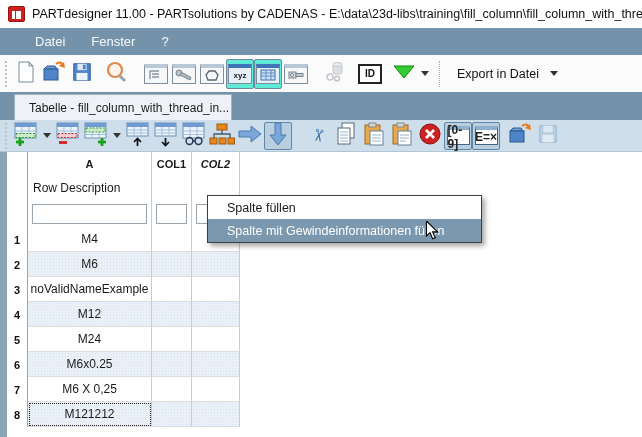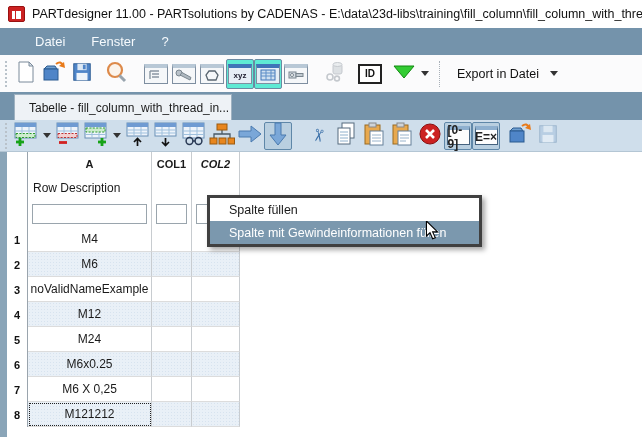--- a/index.html
+++ b/index.html
@@ -54,21 +54,21 @@
   .ca { width:124px; flex:0 0 auto; } .c1 { width:40px; flex:0 0 auto; } .c2 { width:48px; flex:0 0 auto;font-style:italic; }
   .hdr-row { height:24px; } .hdr-row .cell { font-weight:bold; font-size:11px; }
   .desc-row { height:24px; } .desc-row .cell { justify-content:flex-start; padding-left:5px; font-size:12px; }
   .filter-row { height:27px; } .filter-row .cell { justify-content:flex-start; padding:0 2px; }
   .filter-input { width:100%; height:20px; background:#fff; border:1px solid #9aa5ad; margin-left:2px; margin-right:2px; }
   .data-row { height:25px; } .data-row .cell { border-bottom:1px solid #dcdcdc; font-size:12px; }
   .data-row.alt .cell { background-color:#e9f0f7; background-image:radial-gradient(#d7e3ef 22%, rgba(0,0,0,0) 23%); background-size:3px 3px; }
   .data-row .cell.sel { outline:1px dotted #222; outline-offset:-2px; }
 
   
-  .ctx-menu { position:absolute; left:207px; top:195px; width:275px; background:#ffffff; border:3px solid #404040; box-shadow:3px 3px 5px rgba(0,0,0,.35); z-index:20; }
+  .ctx-menu { position:absolute; left:207px; top:195px; width:275px; background:#ffffff; border:1px solid #404040; box-shadow:3px 3px 5px rgba(0,0,0,.35); z-index:20; }
   .ctx-item { height:23px; display:flex; align-items:center; padding-left:19px; font-size:12.5px; color:#1a1a1a; }
   .ctx-item.hl { background:#7b98ae; color:#ffffff; }
 
   .cursor { position:absolute; left:424px; top:221px; z-index:30; }
 </style>
 </head>
 <body>
 
 <div class="titlebar">
   <div class="app-icon"></div>

